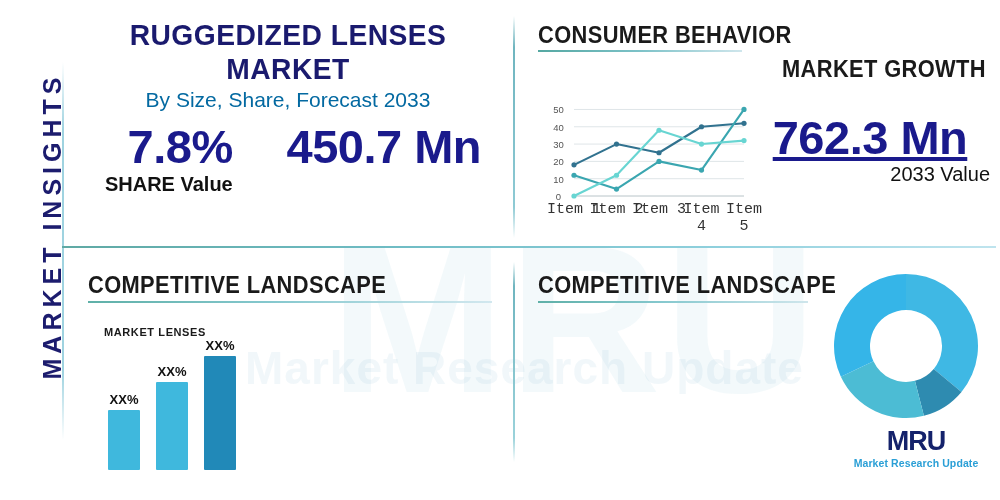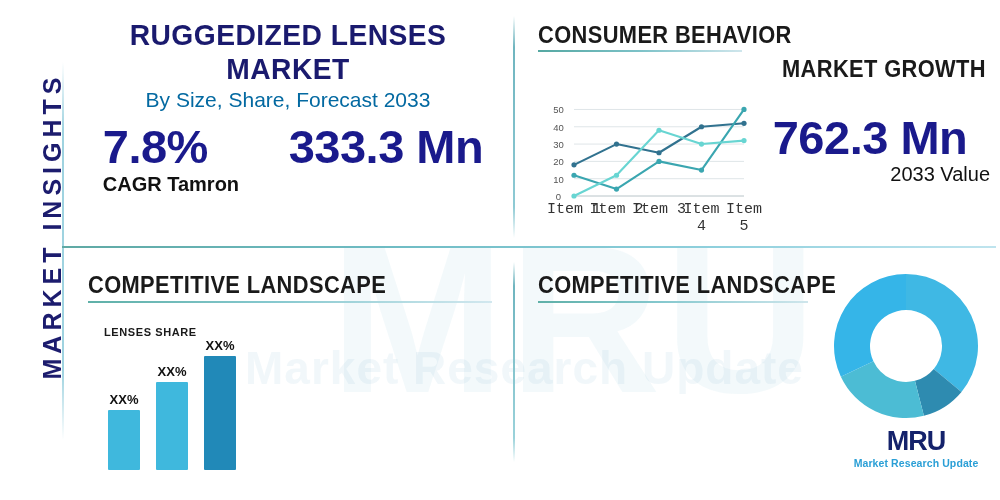--- a/index.html
+++ b/index.html
@@ -65,21 +65,21 @@
     transform:scaleX(.94);transform-origin:center;
   }
   .subtitle{
     position:absolute;left:78px;top:88px;width:420px;text-align:center;
     font-size:21px;color:#0369a1;font-weight:400;
   }
   .stat-row{
     position:absolute;left:78px;top:122px;width:430px;
     display:flex;justify-content:space-around;align-items:flex-start;
   }
-  .stat{text-align:left;}
+  .stat{text-align:right;}
   .stat .big{
     font-size:47px;font-weight:700;color:#1a1a8c;line-height:1.05;
     letter-spacing:-.5px;
   }
   .stat .lbl{
     font-size:20px;font-weight:700;color:#111;margin-top:2px;
   }
 
   
   .sec-head{
@@ -89,21 +89,21 @@
   .sec-underline{position:absolute;height:2px;}
   #cb-head{left:538px;top:22px;}
   #cb-underline{
     left:538px;top:50px;width:204px;
     background:linear-gradient(to right,#55a8a2 0%,#7dc2c8 50%,#cfe6ec 100%);
   }
   #mg-head{left:782px;top:56px;}
 
   .growth-val{
     position:absolute;left:750px;top:110px;width:240px;text-align:center;
-    font-size:47px;font-weight:700;color:#1a1a8c;letter-spacing:-.5px;
+    font-size:47px;font-weight:700;color:#1a1a8c;letter-spacing:-.5px;text-decoration:underline;
   }
   .growth-lbl{
     position:absolute;left:750px;top:163px;width:240px;text-align:right;
     font-size:20px;font-weight:400;color:#111;
   }
 
   
   .linechart{position:absolute;left:548px;top:100px;width:200px;height:118px;}
   .lc-ylabel{
     position:absolute;right:0;font-size:9.5px;color:#555;
@@ -177,24 +177,24 @@
   <div class="v-div"></div>
   <div class="v-div2"></div>
   <div class="h-div"></div>
 
   <div class="main-title">RUGGEDIZED LENSES MARKET</div>
   <div class="subtitle">By Size, Share, Forecast 2033</div>
 
   <div class="stat-row">
     <div class="stat">
       <div class="big">7.8%</div>
-      <div class="lbl">CAGR Tamron</div>
+      <div class="lbl">SHARE Value</div>
     </div>
     <div class="stat">
-      <div class="big">333.3 Mn</div>
+      <div class="big">450.7 Mn</div>
     </div>
   </div>
 
   <div class="sec-head" id="cb-head">CONSUMER BEHAVIOR</div>
   <div class="sec-underline" id="cb-underline"></div>
 
   <div class="sec-head" id="mg-head">MARKET GROWTH</div>
 
   <div class="growth-val">762.3 Mn</div>
   <div class="growth-lbl">2033 Value</div>
@@ -222,21 +222,21 @@
         <circle cx="26" cy="96" r="2.6" fill="#68d5d2"></circle>
         <circle cx="68.5" cy="75.23076923076923" r="2.6" fill="#68d5d2"></circle>
         <circle cx="111" cy="30.23076923076924" r="2.6" fill="#68d5d2"></circle>
         <circle cx="153.5" cy="44.07692307692308" r="2.6" fill="#68d5d2"></circle>
         <circle cx="196" cy="40.61538461538461" r="2.6" fill="#68d5d2"></circle>
       </svg><div class="lc-ylabel" style="left: 0px; width: 21px; top: 96px;">0</div><div class="lc-ylabel" style="left: 0px; width: 21px; top: 78.6923px;">10</div><div class="lc-ylabel" style="left: 0px; width: 21px; top: 61.3846px;">20</div><div class="lc-ylabel" style="left: 0px; width: 21px; top: 44.0769px;">30</div><div class="lc-ylabel" style="left: 0px; width: 21px; top: 26.7692px;">40</div><div class="lc-ylabel" style="left: 0px; width: 21px; top: 9.46154px;">50</div><div class="lc-xlabel" style="left: 26px; top: 101px;">Item 1</div><div class="lc-xlabel" style="left: 68.5px; top: 101px;">Item 2</div><div class="lc-xlabel" style="left: 111px; top: 101px;">Item 3</div><div class="lc-xlabel" style="left: 153.5px; top: 101px;">Item 4</div><div class="lc-xlabel" style="left: 196px; top: 101px;">Item 5</div></div>
 
   <div class="sec-head" id="cl1-head">COMPETITIVE LANDSCAPE</div>
   <div class="sec-underline" id="cl1-underline"></div>
 
-  <div class="ms-label">LENSES SHARE</div>
+  <div class="ms-label">MARKET LENSES</div>
   <div class="barchart" id="barchart">
       <div class="bar" style="left: 4px; height: 59.8px; width: 32px; background: rgb(63, 184, 221);"></div>
       <div class="bar-val" style="left: 20px; top: 52.2px;">XX%</div>
       <div class="bar" style="left: 52px; height: 88.4px; width: 32px; background: rgb(63, 184, 221);"></div>
       <div class="bar-val" style="left: 68px; top: 23.6px;">XX%</div>
       <div class="bar" style="left: 100px; height: 114.4px; width: 32px; background: rgb(33, 137, 184);"></div>
       <div class="bar-val" style="left: 116px; top: -2.4px;">XX%</div>
     </div>
 
 

